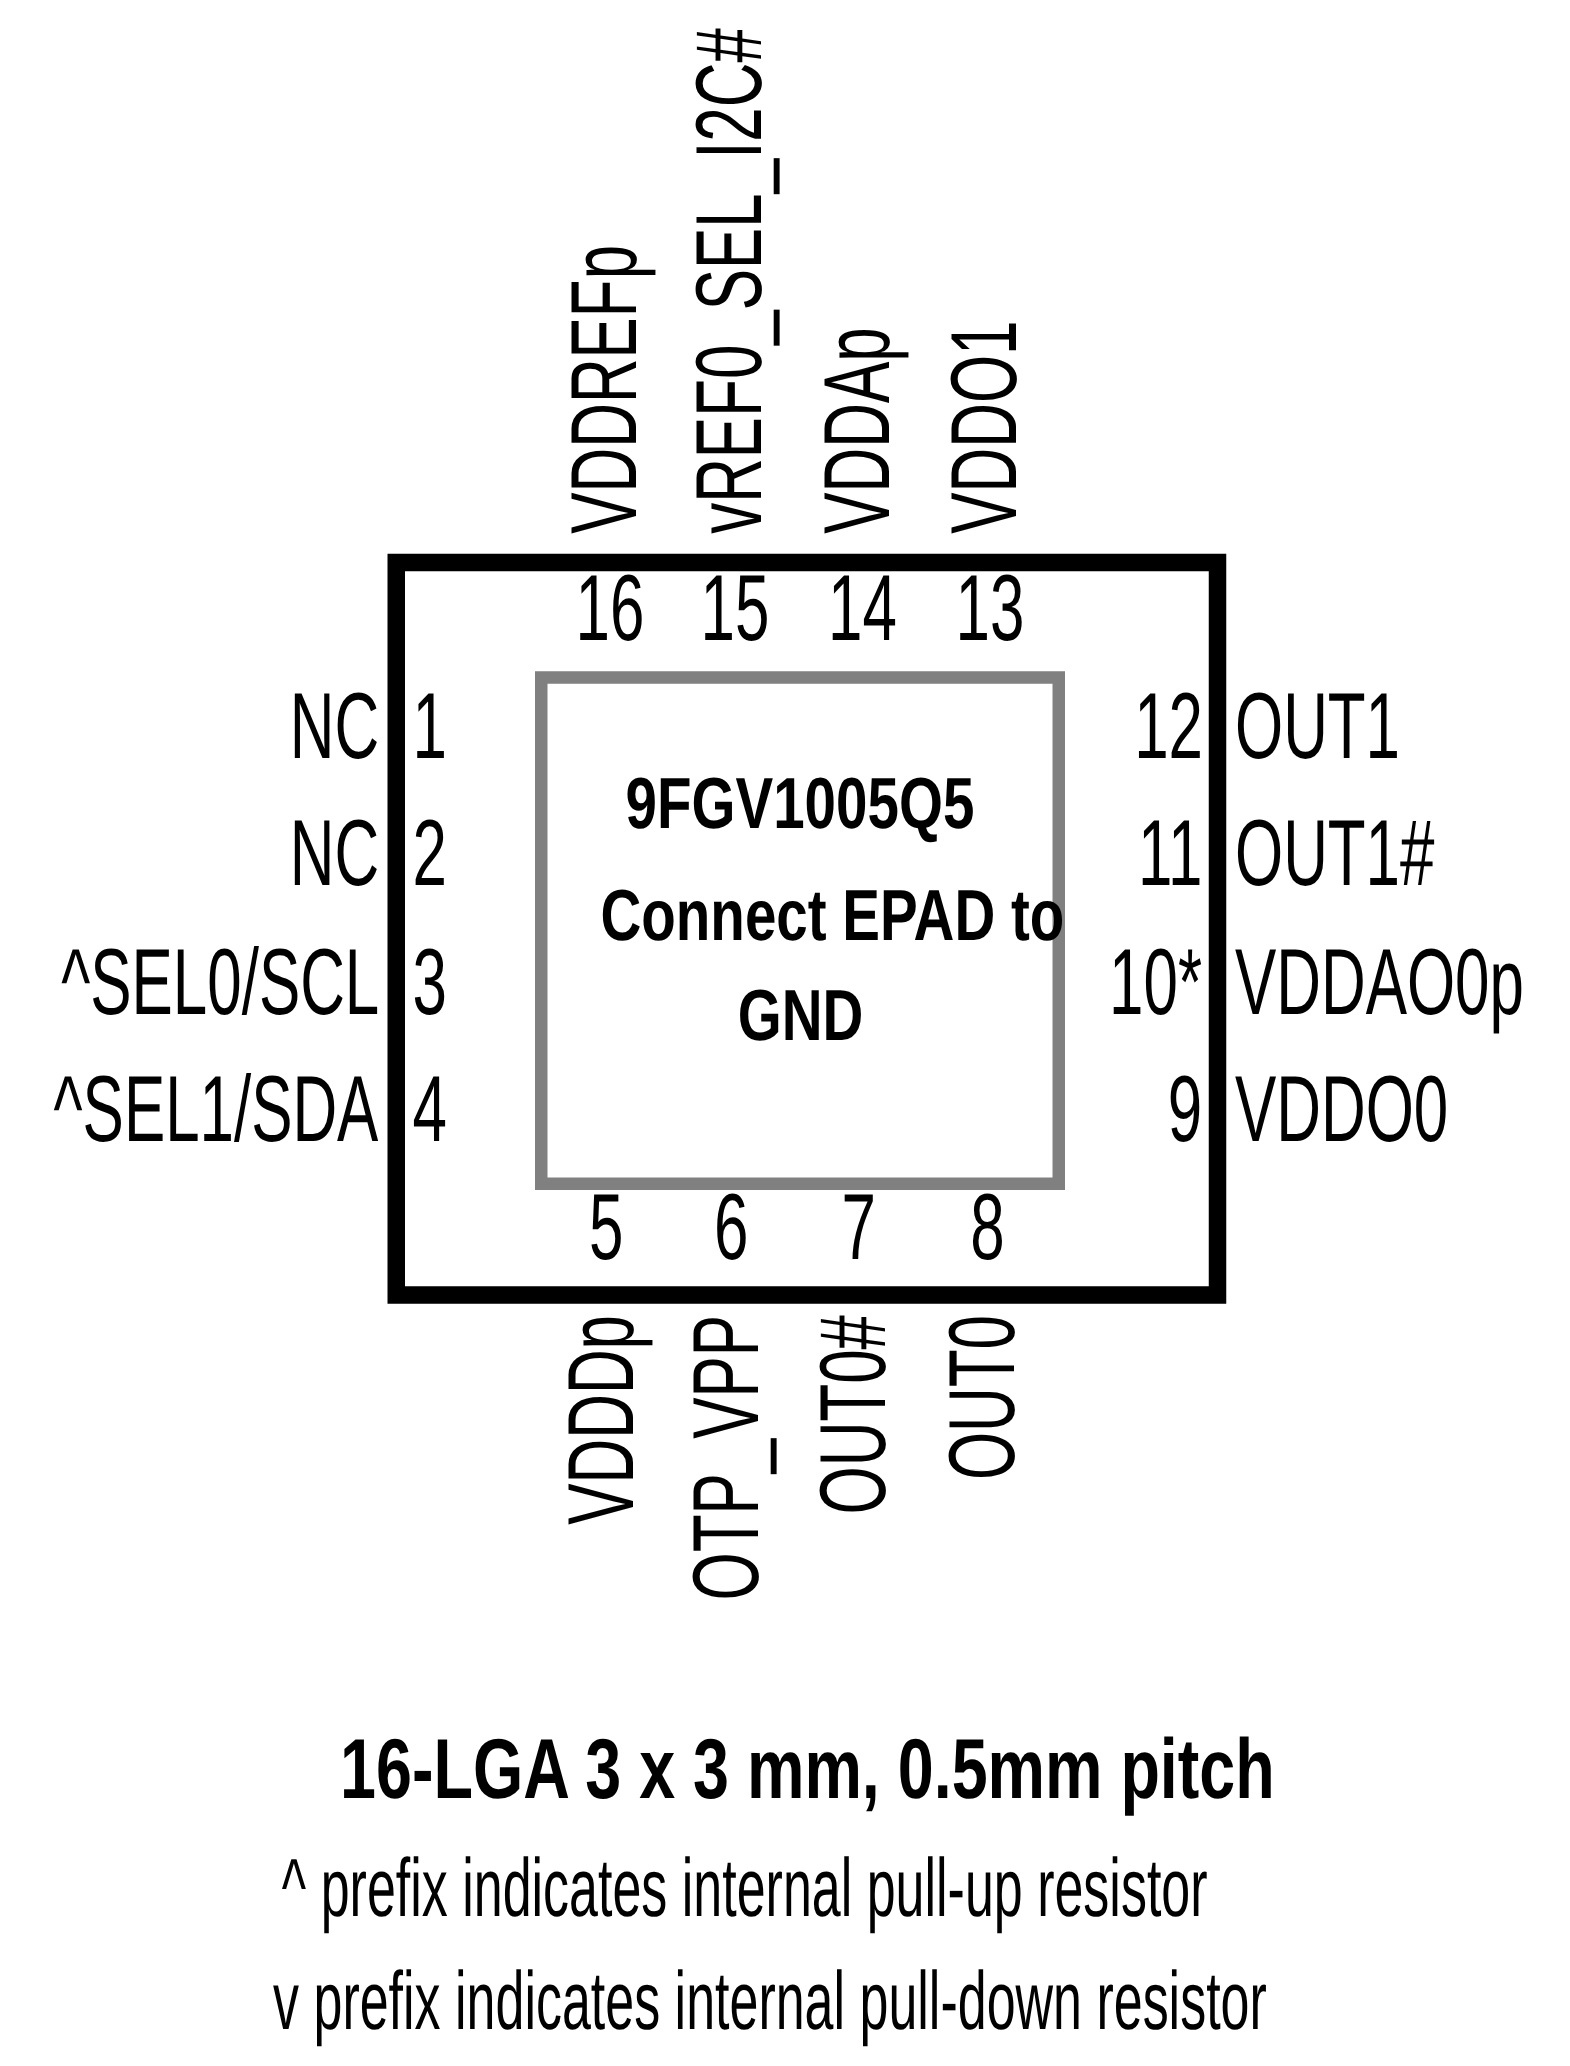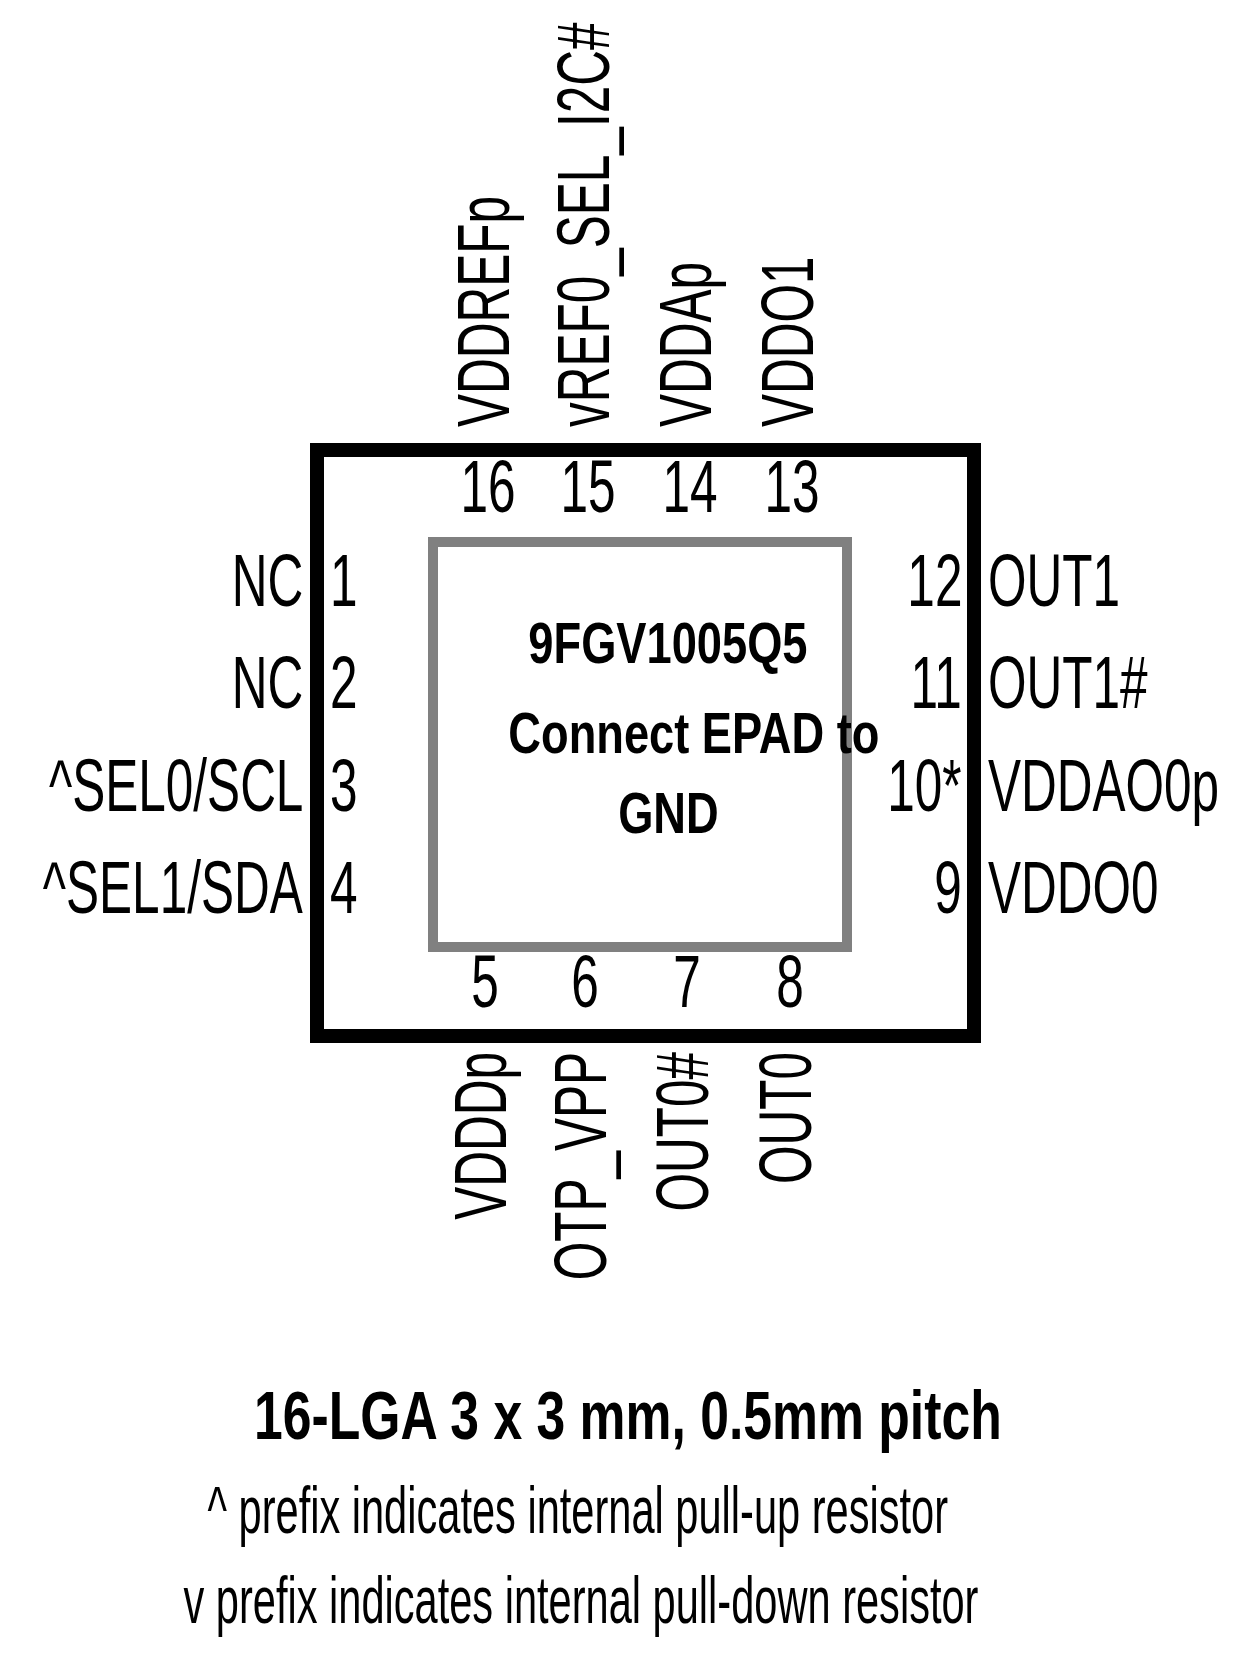--- a/index.html
+++ b/index.html
@@ -31,21 +31,20 @@
     box-sizing: border-box;
     background: #ffffff;
   }
   .epad-line {
     position: absolute;
     left: 428px; width: 424px;
     text-align: center;
     font-size: 58px; line-height: 58px;
     font-weight: bold;
     white-space: nowrap;
-    margin-left: 28px;
   }
   .epad-line > span { display: inline-block; transform: scaleX(0.78); transform-origin: 50% 50%; }
 
   
   .pin-num {
     position: absolute;
     font-size: 75px; line-height: 75px;
     white-space: nowrap;
   }
   .pin-num.h-top, .pin-num.h-bottom { transform: translateX(-50%) scaleX(0.66); transform-origin: 50% 50%; }
@@ -70,20 +69,21 @@
   }
   .vlabel.side-top    { transform-origin: 0 0; transform: rotate(-90deg) scaleX(0.66); }
   .vlabel.side-bottom { transform-origin: 0 0; transform: rotate(-90deg) scaleX(0.66) translateX(-100%); }
 
   
   .footer-line {
     position: absolute;
     left: 0; right: 0;
     text-align: center;
     white-space: nowrap;
+    padding-left: 35px;
   }
   .footer-line > span { display: inline-block; transform-origin: 50% 50%; }
   .footer-pkg { top: 1380px; font-size: 68px; line-height: 70px; font-weight: bold; }
   .footer-pkg > span { transform: scaleX(0.76); }
   .footer-note1 { top: 1476px; font-size: 66px; line-height: 68px; transform: translateX(-50px); }
   .footer-note2 { top: 1566px; font-size: 66px; line-height: 68px; transform: translateX(-50px); }
   .footer-note1 > span, .footer-note2 > span { transform: scaleX(0.63); }
 </style>
 </head>
 <body>

